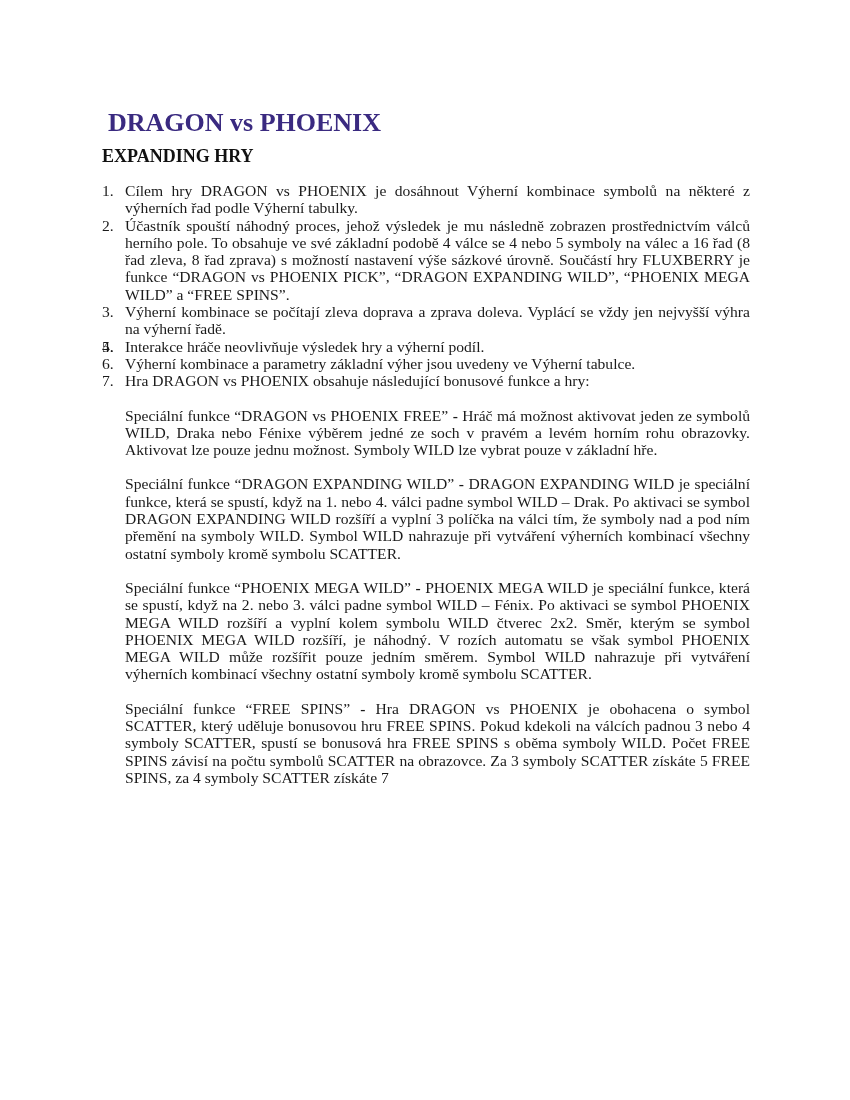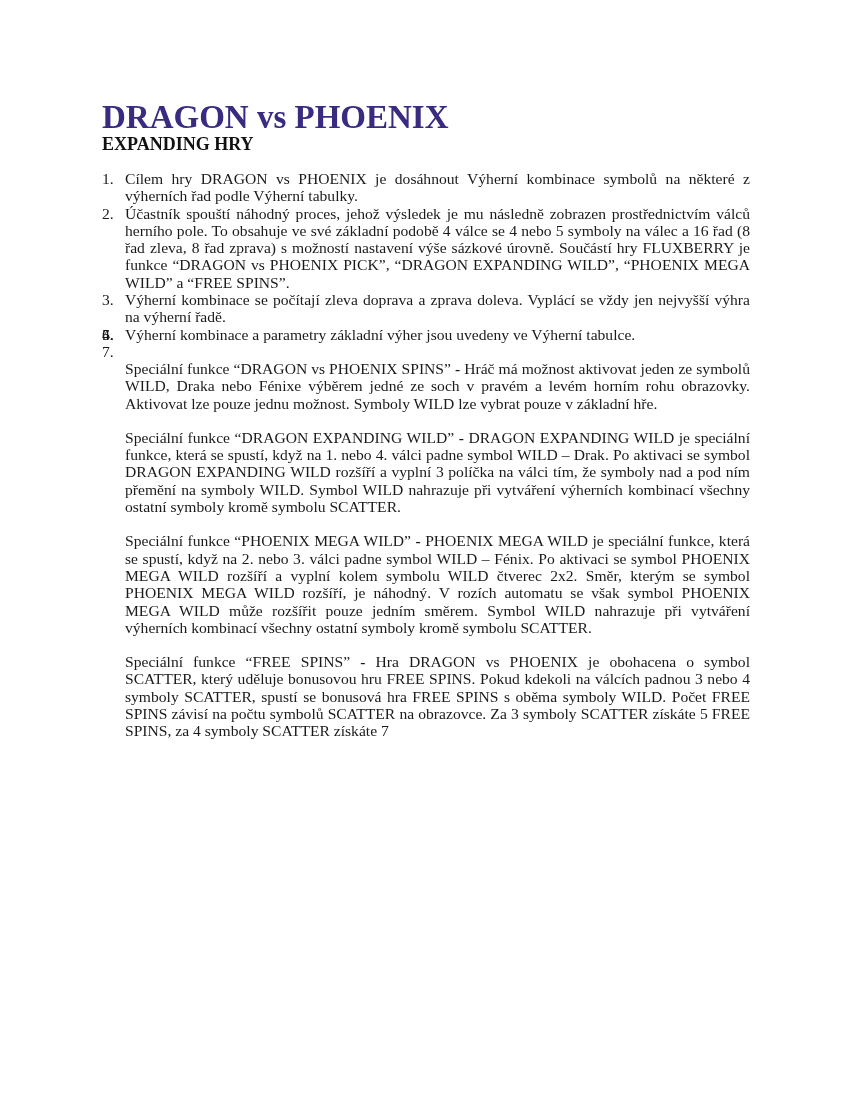--- a/index.html
+++ b/index.html
@@ -1,43 +1,43 @@
 <!DOCTYPE html>
 <html><head>
   <meta charset="utf-8">
   <style>
     html, body { margin: 0; padding: 0; background: #ffffff; }
     body { width: 850px; height: 1100px; position: relative; overflow: hidden;
            font-family: "Liberation Serif", "DejaVu Serif", serif; color: #1a1a1a; }
     .page { position: absolute; left: 102px; top: 100px; width: 648px; }
-    .title { margin: 0; font-size: 33px; font-weight: bold; color: #3a2a80; line-height: 34px; letter-spacing: 0px; }
+    .title { margin: 6px; font-size: 26px; font-weight: bold; color: #3a2a80; line-height: 34px; letter-spacing: 0px; }
     .subtitle { margin: 0; font-size: 18px; font-weight: bold; color: #111; line-height: 20px; }
     ol.rules { list-style: none; margin: 16px 0 0 0; padding: 0; }
     ol.rules li { position: relative; padding-left: 23px; font-size: 15.6px; line-height: 17.3px; text-align: justify; }
     ol.rules li .num { position: absolute; left: 0; top: 0; }
     .feature { margin: 17px 0 0 23px; font-size: 15.6px; line-height: 17.3px; text-align: justify; }
     .feature .dash { font-weight: bold; }
   </style>
 </head>
 <body>
 
 <div class="page">
   <h1 class="title">DRAGON vs PHOENIX</h1>
   <h2 class="subtitle">EXPANDING HRY</h2>
 
   <ol class="rules">
     <li><span class="num">1.</span><span>Cílem hry DRAGON vs PHOENIX je dosáhnout Výherní kombinace symbolů na některé z výherních řad podle Výherní tabulky.</span></li>
     <li><span class="num">2.</span><span>Účastník spouští náhodný proces, jehož výsledek je mu následně zobrazen prostřednictvím válců herního pole. To obsahuje ve své základní podobě 4 válce se 4 nebo 5 symboly na válec a 16 řad (8 řad zleva, 8 řad zprava) s možností nastavení výše sázkové úrovně. Součástí hry FLUXBERRY je funkce “DRAGON vs PHOENIX PICK”, “DRAGON EXPANDING WILD”, “PHOENIX MEGA WILD” a “FREE SPINS”.</span></li>
     <li><span class="num">3.</span><span>Výherní kombinace se počítají zleva doprava a zprava doleva. Vyplácí se vždy jen nejvyšší výhra na výherní řadě.</span></li>
     <li><span class="num">4.</span></li>
-    <li><span class="num">5.</span></li>
+    <li><span class="num">5.</span><span>Interakce hráče neovlivňuje výsledek hry a výherní podíl.</span></li>
     <li><span class="num">6.</span><span>Výherní kombinace a parametry základní výher jsou uvedeny ve Výherní tabulce.</span></li>
-    <li><span class="num">7.</span></li>
+    <li><span class="num">7.</span><span>Hra DRAGON vs PHOENIX obsahuje následující bonusové funkce a hry:</span></li>
   </ol>
 
-  <p class="feature"><span>Speciální funkce “DRAGON vs PHOENIX SPINS”</span><span class="dash"> - </span><span>Hráč má možnost aktivovat jeden ze symbolů WILD, Draka nebo Fénixe výběrem jedné ze soch v pravém a levém horním rohu obrazovky. Aktivovat lze pouze jednu možnost. Symboly WILD lze vybrat pouze v základní hře.</span></p>
+  <p class="feature"><span>Speciální funkce “DRAGON vs PHOENIX FREE”</span><span class="dash"> - </span><span>Hráč má možnost aktivovat jeden ze symbolů WILD, Draka nebo Fénixe výběrem jedné ze soch v pravém a levém horním rohu obrazovky. Aktivovat lze pouze jednu možnost. Symboly WILD lze vybrat pouze v základní hře.</span></p>
 
   <p class="feature"><span>Speciální funkce “DRAGON EXPANDING WILD”</span><span class="dash"> - </span><span>DRAGON EXPANDING WILD je speciální funkce, která se spustí, když na 1. nebo 4. válci padne symbol WILD – Drak. Po aktivaci se symbol DRAGON EXPANDING WILD rozšíří a vyplní 3 políčka na válci tím, že symboly nad a pod ním přemění na symboly WILD. Symbol WILD nahrazuje při vytváření výherních kombinací všechny ostatní symboly kromě symbolu SCATTER.</span></p>
 
   <p class="feature"><span>Speciální funkce “PHOENIX MEGA WILD”</span><span class="dash"> - </span><span>PHOENIX MEGA WILD je speciální funkce, která se spustí, když na 2. nebo 3. válci padne symbol WILD – Fénix. Po aktivaci se symbol PHOENIX MEGA WILD rozšíří a vyplní kolem symbolu WILD čtverec 2x2. Směr, kterým se symbol PHOENIX MEGA WILD rozšíří, je náhodný. V rozích automatu se však symbol PHOENIX MEGA WILD může rozšířit pouze jedním směrem. Symbol WILD nahrazuje při vytváření výherních kombinací všechny ostatní symboly kromě symbolu SCATTER.</span></p>
 
   <p class="feature"><span>Speciální funkce “FREE SPINS”</span><span class="dash"> - </span><span>Hra DRAGON vs PHOENIX je obohacena o symbol SCATTER, který uděluje bonusovou hru FREE SPINS. Pokud kdekoli na válcích padnou 3 nebo 4 symboly SCATTER, spustí se bonusová hra FREE SPINS s oběma symboly WILD. Počet FREE SPINS závisí na počtu symbolů SCATTER na obrazovce. Za 3 symboly SCATTER získáte 5 FREE SPINS, za 4 symboly SCATTER získáte 7</span></p>
 </div>
 
 </body></html>

